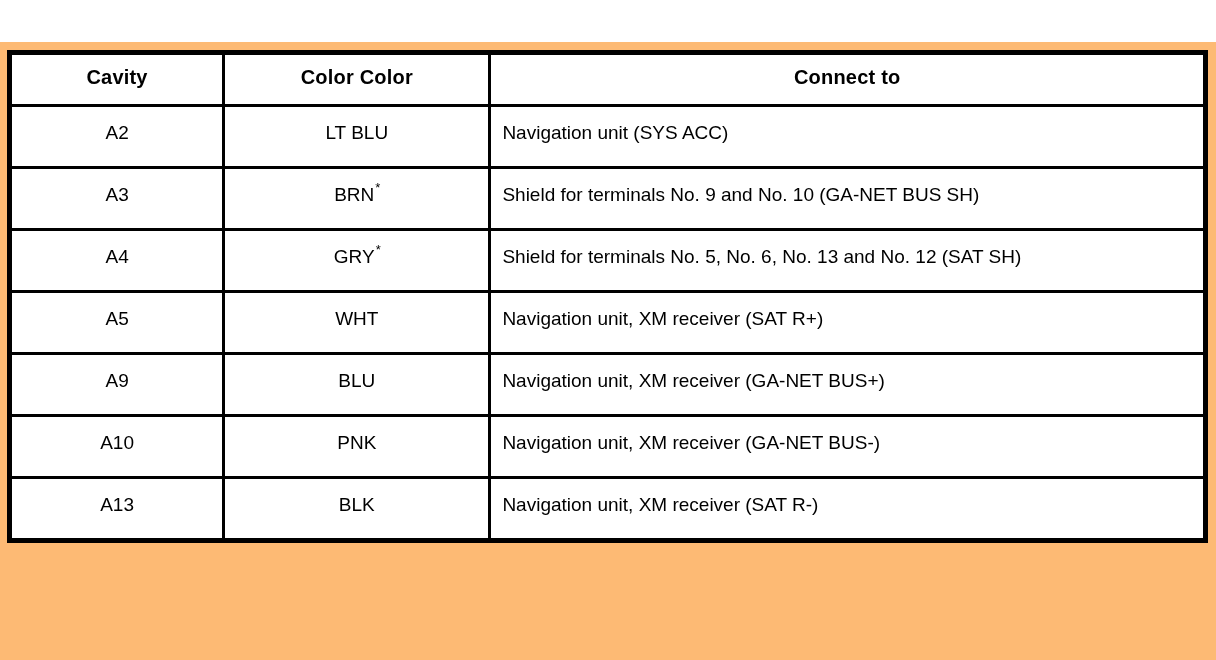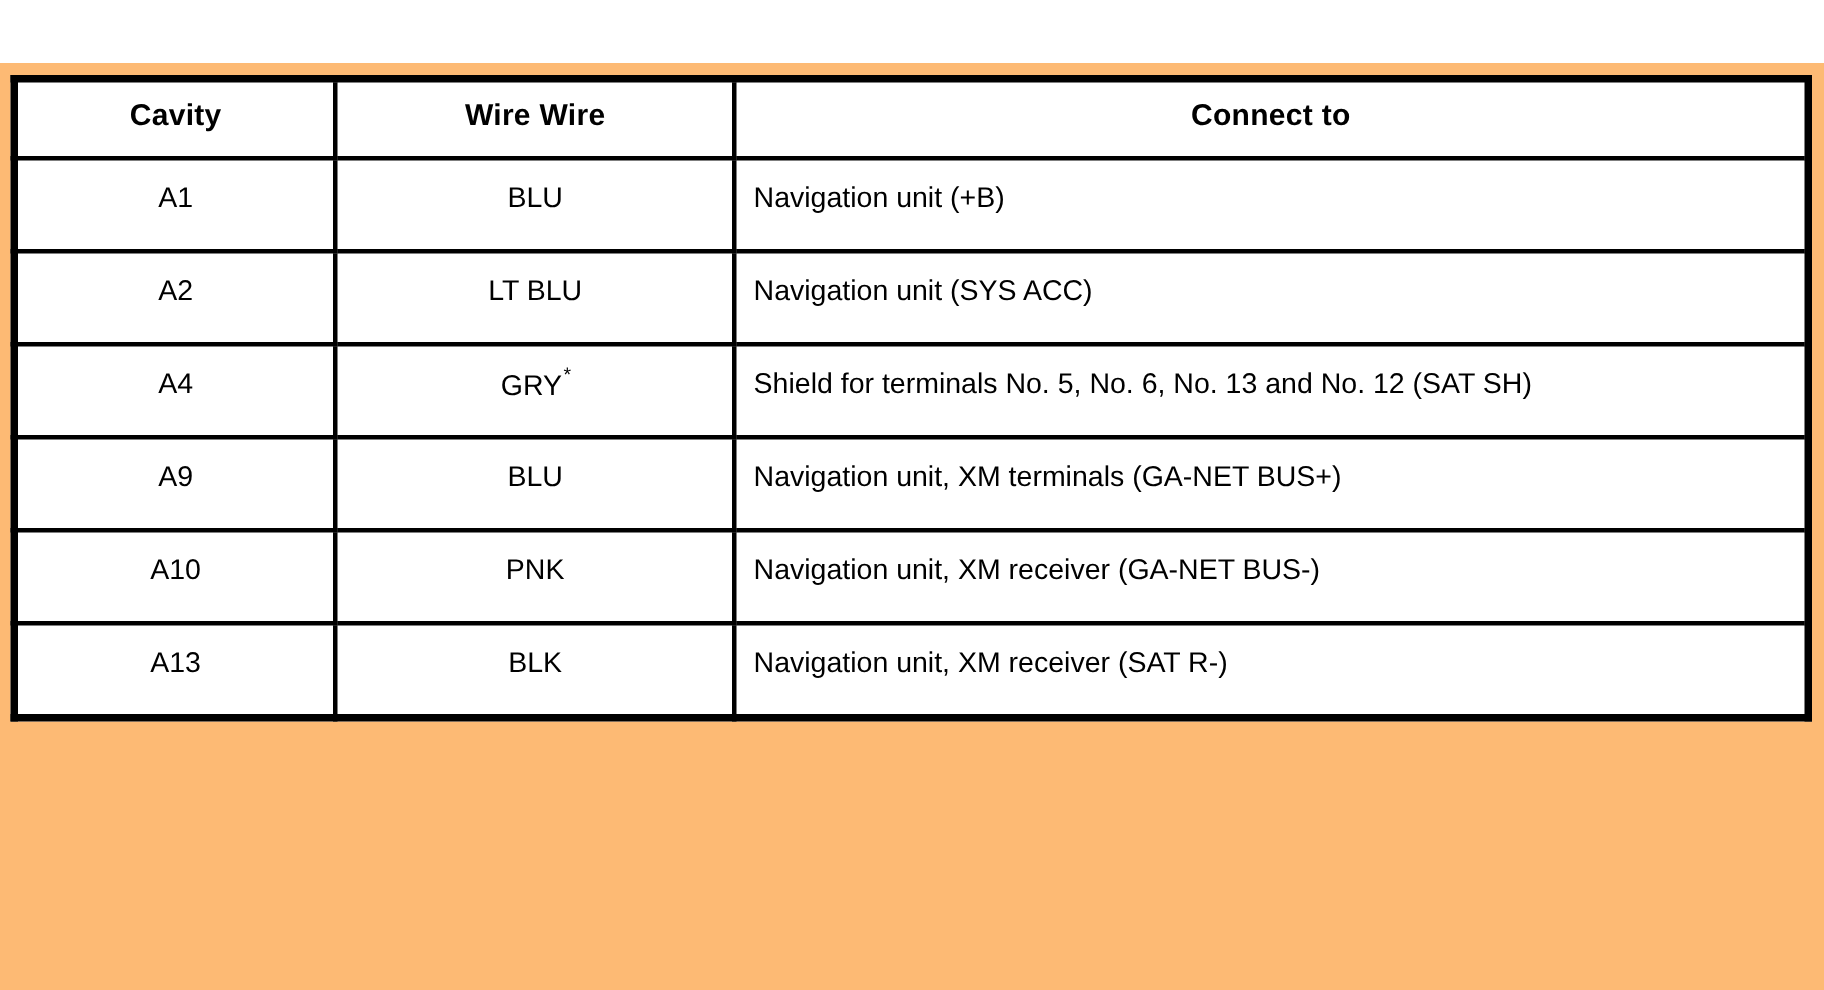--- a/index.html
+++ b/index.html
@@ -76,44 +76,49 @@
 <div class="page">
   <table class="wiring">
     <colgroup>
       <col class="c1">
       <col class="c2">
       <col class="c3">
     </colgroup>
     <thead>
       <tr>
         <th>Cavity</th>
-        <th>Wire Wire</th>
+        <th>Color Color</th>
         <th>Connect to</th>
       </tr>
     </thead>
     <tbody>
         <tr>
-          <td class="cavity">A1</td>
-          <td class="wire">BLU</td>
-          <td class="connect">Navigation unit (+B)</td>
-        </tr>
-        <tr>
           <td class="cavity">A2</td>
           <td class="wire">LT BLU</td>
           <td class="connect">Navigation unit (SYS ACC)</td>
+        </tr>
+        <tr>
+          <td class="cavity">A3</td>
+          <td class="wire">BRN<sup class="note">*</sup></td>
+          <td class="connect">Shield for terminals No. 9 and No. 10 (GA-NET BUS SH)</td>
         </tr>
         <tr>
           <td class="cavity">A4</td>
           <td class="wire">GRY<sup class="note">*</sup></td>
           <td class="connect">Shield for terminals No. 5, No. 6, No. 13 and No. 12 (SAT SH)</td>
         </tr>
         <tr>
+          <td class="cavity">A5</td>
+          <td class="wire">WHT</td>
+          <td class="connect">Navigation unit, XM receiver (SAT R+)</td>
+        </tr>
+        <tr>
           <td class="cavity">A9</td>
           <td class="wire">BLU</td>
-          <td class="connect">Navigation unit, XM terminals (GA-NET BUS+)</td>
+          <td class="connect">Navigation unit, XM receiver (GA-NET BUS+)</td>
         </tr>
         <tr>
           <td class="cavity">A10</td>
           <td class="wire">PNK</td>
           <td class="connect">Navigation unit, XM receiver (GA-NET BUS-)</td>
         </tr>
         <tr>
           <td class="cavity">A13</td>
           <td class="wire">BLK</td>
           <td class="connect">Navigation unit, XM receiver (SAT R-)</td>

